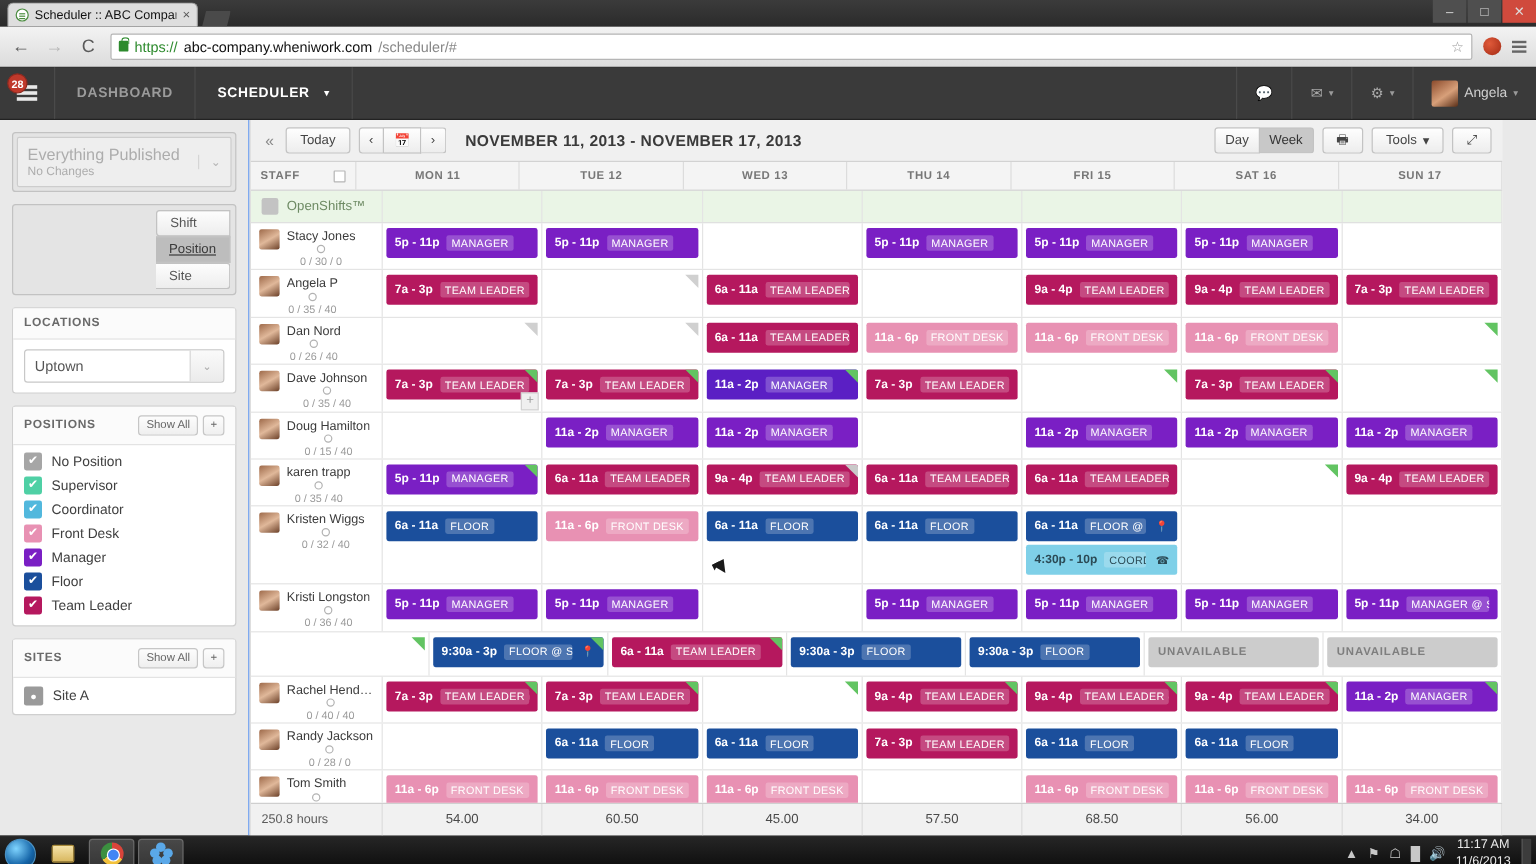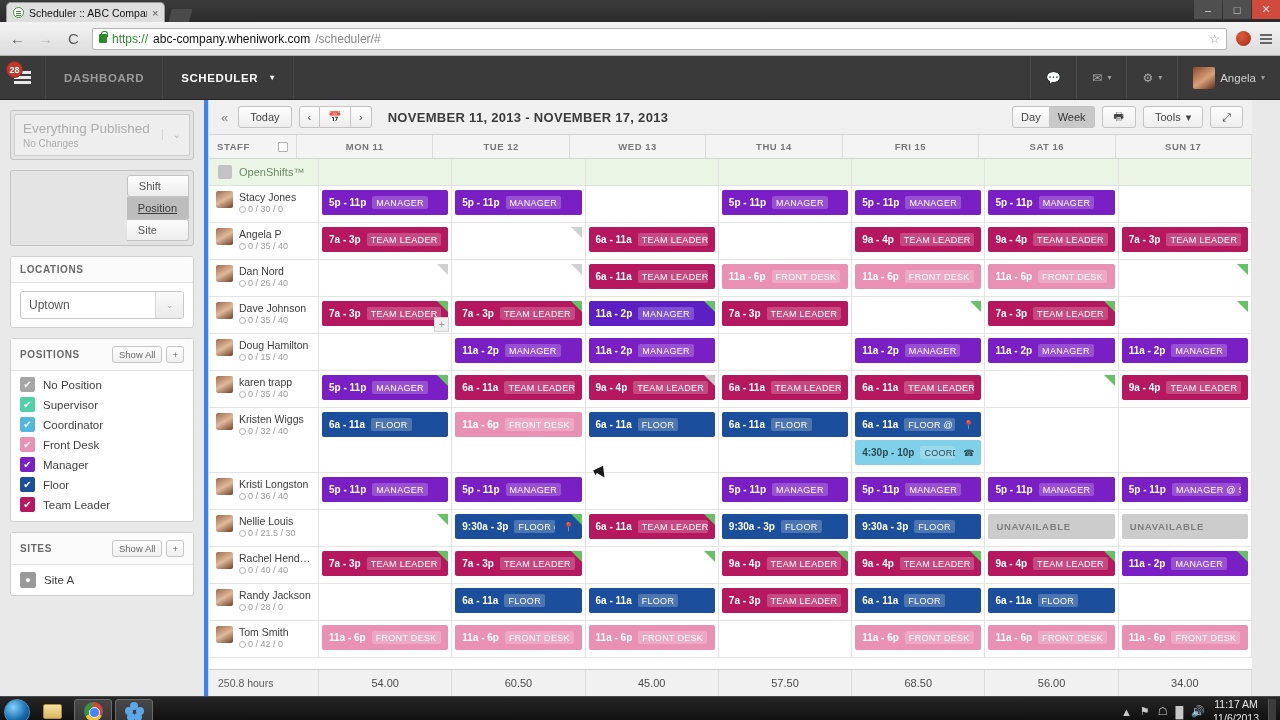--- a/index.html
+++ b/index.html
@@ -146,21 +146,21 @@
   }
   .hdr-name { font-size: 11.5px; color: #cfcfcf; }
   .caret-sm { font-size: 8px; color: #9a9a9a; }
 
   
   .app-body { display: flex; height: 596px; background: #e9e9e9; }
 
   
   .sidebar {
     width: 208px; flex: none; padding: 10px;
-    background: #e9e9e9; border-right: 4px solid #3b82f6;
+    background: #e9e9e9; border-right: 1px solid #3b82f6;
   }
   .publish-box {
     background: #e4e4e4; border: 1px solid #c2c2c2; border-radius: 3px;
     padding: 3px; margin-bottom: 10px;
   }
   .publish-inner {
     display: flex; align-items: center;
     background: #eeeeee; border: 1px solid #cdcdcd; border-radius: 2px;
     padding: 6px 8px;
   }
@@ -306,21 +306,21 @@
   .avatar {
     width: 17px; height: 17px; border-radius: 2px; flex: none;
     background: linear-gradient(150deg, #9e6a4a, #e0b89a 50%, #6b4028);
   }
   .staff-meta { line-height: 1.25; min-width: 0; }
   .staff-name {
     font-size: 10.5px; color: #3b3b3b; white-space: nowrap;
     overflow: hidden; text-overflow: ellipsis; display: block;
   }
   .staff-hours {
-    font-size: 9px; color: #9a9a9a; display: flex; align-items: center; gap: 2px;
+    font-size: 9px; color: #9a9a9a; display: flex; align-items: center; gap: 2px; flex-direction: column;
   }
   .clock-ico {
     width: 7px; height: 7px; border: 1px solid #b2b2b2;
     border-radius: 50%; display: inline-block; flex: none;
   }
   .day-cell {
     flex: 1; border-right: 1px solid #e4e4e4;
     padding: 4px 3px; position: relative; min-width: 0;
   }
 
@@ -1029,30 +1029,20 @@
               </div>
             </div>
             <div class="day-cell">
               <div class="shift" style="background: rgb(122, 31, 196);">
                 <span class="t">5p - 11p</span>
                 <span class="p">MANAGER @ SITE A</span>
               </div>
             </div>
           </div>
           <div class="srow">
-            <div class="staff-cell">
-              <span class="avatar"></span>
-              <span class="staff-meta">
-                <span class="staff-name">Nellie Louis</span>
-                <span class="staff-hours">
-                  <span class="clock-ico"></span>
-                  <span>0 / 21.5 / 30</span>
-                </span>
-              </span>
-            </div>
             <div class="day-cell">
               <span class="cell-corner" style="border-top-color: rgb(98, 196, 98);"></span>
             </div>
             <div class="day-cell">
               <div class="shift" style="background: rgb(27, 79, 156);">
                 <span class="t">9:30a - 3p</span>
                 <span class="p">FLOOR @ SITE A</span>
                 <span class="ico">📍</span>
                 <span class="corner"></span>
               </div>

